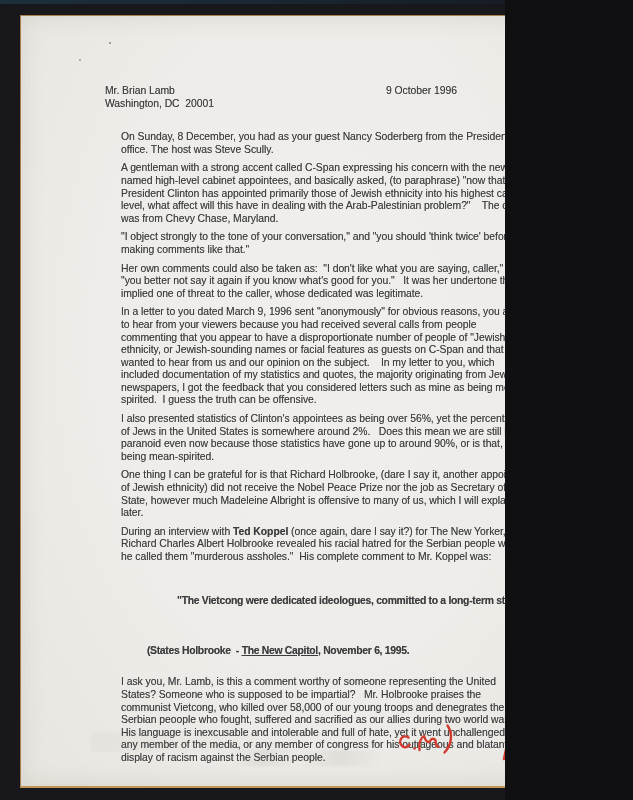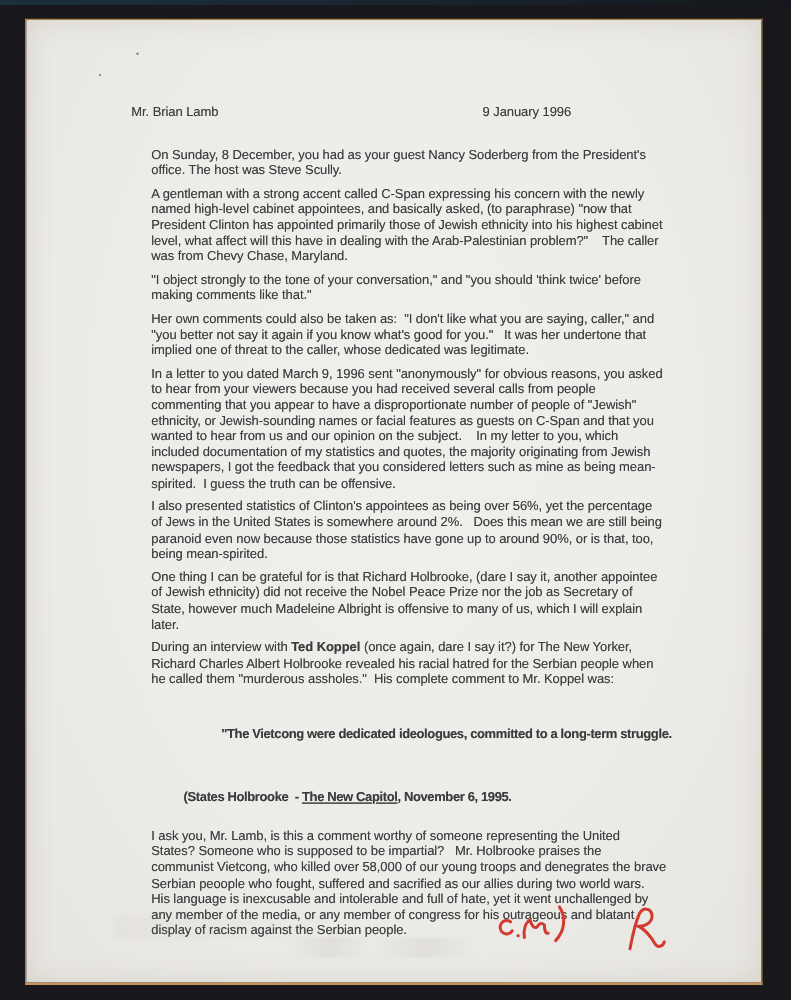--- a/index.html
+++ b/index.html
@@ -1,17 +1,17 @@
 <!DOCTYPE html>
 <html><head>
 <meta charset="utf-8">
 <style>
   html,body{margin:0;padding:0;background:#101013;}
   .scene{
-    position:relative;width:633px;height:800px;overflow:hidden;
+    position:relative;width:505px;height:800px;overflow:hidden;
     background:#18171b;
     font-family:"Liberation Sans","DejaVu Sans",sans-serif;
   }
   .top-strip{
     position:absolute;left:0;top:0;width:633px;height:4px;
     background:linear-gradient(90deg,#1d2f3c 0%,#192833 40%,#15171c 100%);
   }
   .paper{
     position:absolute;left:20px;top:15px;width:590px;height:773px;
     box-sizing:border-box;
@@ -57,22 +57,23 @@
   <div class="top-strip"></div>
 
   <div class="paper">
     <div class="speck s1"></div>
     <div class="speck s2"></div>
 
     <div class="letter">
       <div class="letter-head">
         <div class="addr">
           <div>Mr. Brian Lamb</div>
+          <div>Washington, DC  20001</div>
         </div>
-        <div class="date">9 January 1996</div>
+        <div class="date">9 October 1996</div>
       </div>
 
       <div class="body">
         <p>On Sunday, 8 December, you had as your guest Nancy Soderberg from the President's office. The host was Steve Scully.</p>
         <p>A gentleman with a strong accent called C-Span expressing his concern with the newly named high-level cabinet appointees, and basically asked, (to paraphrase) "now that President Clinton has appointed primarily those of Jewish ethnicity into his highest cabinet level, what affect will this have in dealing with the Arab-Palestinian problem?"    The caller was from Chevy Chase, Maryland.</p>
         <p>"I object strongly to the tone of your conversation," and "you should 'think twice' before making comments like that."</p>
         <p>Her own comments could also be taken as:  "I don't like what you are saying, caller," and "you better not say it again if you know what's good for you."   It was her undertone that implied one of threat to the caller, whose dedicated was legitimate.</p>
         <p>In a letter to you dated March 9, 1996 sent "anonymously" for obvious reasons, you asked to hear from your viewers because you had received several calls from people commenting that you appear to have a disproportionate number of people of "Jewish" ethnicity, or Jewish-sounding names or facial features as guests on C-Span and that you wanted to hear from us and our opinion on the subject.    In my letter to you, which included documentation of my statistics and quotes, the majority originating from Jewish newspapers, I got the feedback that you considered letters such as mine as being mean-spirited.  I guess the truth can be offensive.</p>
         <p>I also presented statistics of Clinton's appointees as being over 56%, yet the percentage of Jews in the United States is somewhere around 2%.   Does this mean we are still being paranoid even now because those statistics have gone up to around 90%, or is that, too, being mean-spirited.</p>
         <p>One thing I can be grateful for is that Richard Holbrooke, (dare I say it, another appointee of Jewish ethnicity) did not receive the Nobel Peace Prize nor the job as Secretary of State, however much Madeleine Albright is offensive to many of us, which I will explain later.</p>

